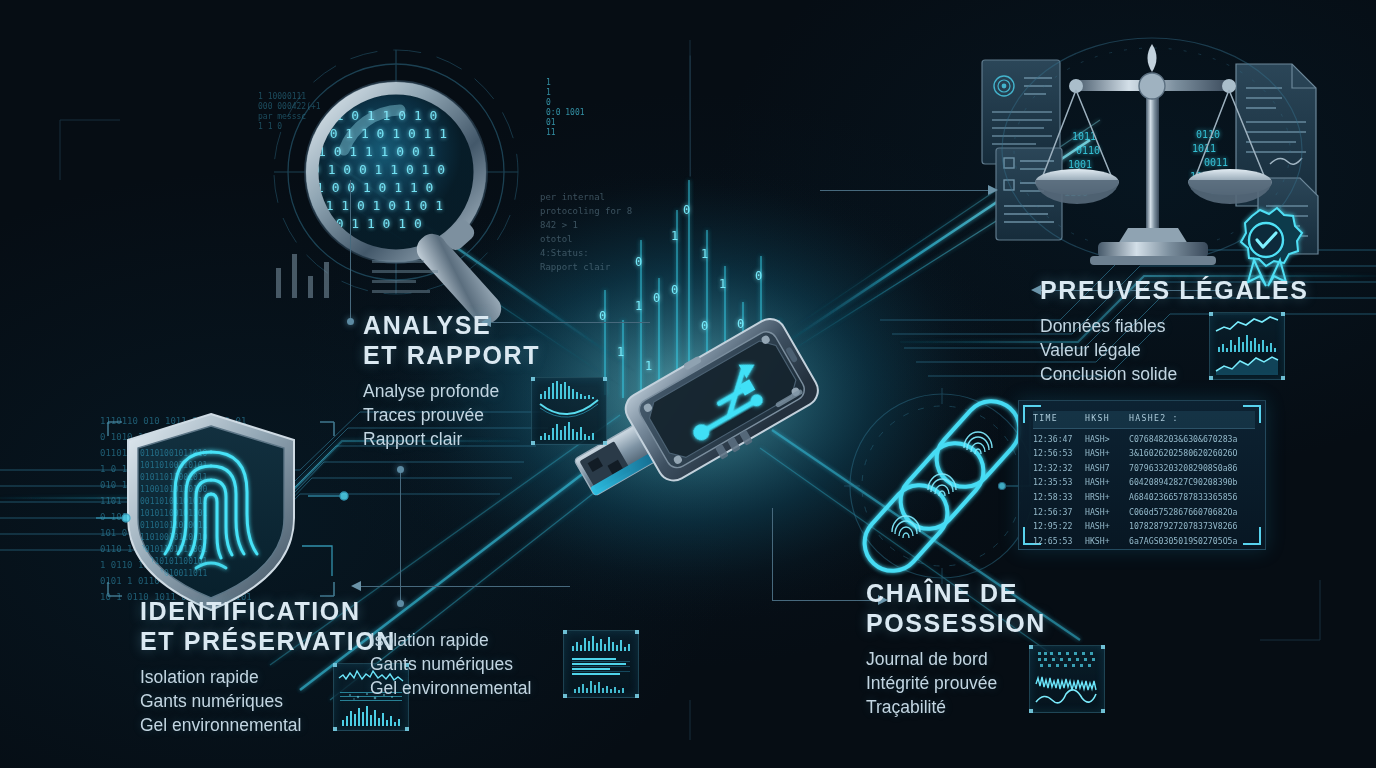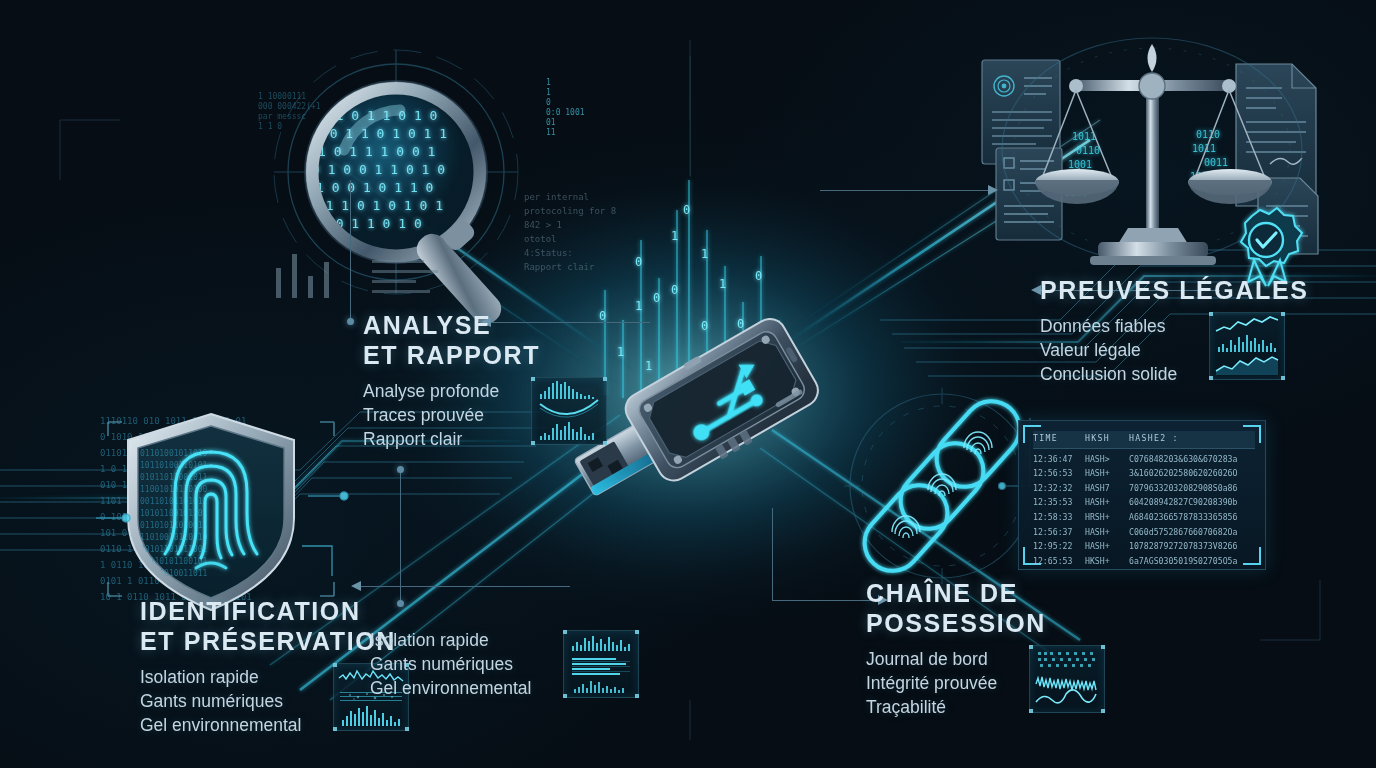--- a/index.html
+++ b/index.html
@@ -45,21 +45,21 @@
   
   .line{position:absolute;background:#47697d;}
   .hline{height:1px;} .vline{width:1px;}
   .dot{position:absolute;width:7px;height:7px;border-radius:50%;
        background:#5d8ba3;box-shadow:0 0 6px rgba(110,180,215,.6);}
   .arrow{position:absolute;width:0;height:0;}
   .arrow.left{border-top:5px solid transparent;border-bottom:5px solid transparent;border-right:10px solid #6b93a8;}
   .arrow.right{border-top:5px solid transparent;border-bottom:5px solid transparent;border-left:10px solid #6b93a8;}
   
   #logpanel{
-    position:absolute;left:1018px;top:420px;width:246px;height:148px;
+    position:absolute;left:1018px;top:400px;width:246px;height:148px;
     background:linear-gradient(180deg,rgba(13,36,52,.95),rgba(8,24,36,.95));
     border:1px solid rgba(80,150,180,.35);
     box-shadow:0 0 18px rgba(30,140,180,.22);
     overflow:hidden;
   }
   #logpanel .lcorner{position:absolute;width:16px;height:16px;border:2px solid #58d3ee;}
   #logpanel .lcorner.tl{left:4px;top:4px;border-right:0;border-bottom:0;}
   #logpanel .lcorner.tr{right:4px;top:4px;border-left:0;border-bottom:0;}
   #logpanel .lcorner.bl{left:4px;bottom:4px;border-right:0;border-top:0;}
   #logpanel .lcorner.br{right:4px;bottom:4px;border-left:0;border-top:0;}
@@ -271,21 +271,21 @@
       <rect x="36" y="30" width="5" height="22"></rect>
         <rect x="52" y="16" width="5" height="36"></rect>
     </g>
     <g fill="#6d8798" opacity=".5">
       <rect x="100" y="14" width="52" height="3"></rect>
         <rect x="100" y="24" width="66" height="3"></rect>
       <rect x="100" y="34" width="44" height="3"></rect>
         <rect x="100" y="44" width="58" height="3"></rect>
     </g>
   </svg>
-  <div class="ghosttext" style="left:524px;top:190px;">per internal
+  <div class="ghosttext" style="left:540px;top:190px;">per internal
 protocoling for 8
 842 &gt; 1
 ototol
 4:Status:
 Rapport clair</div>
   <div class="codecol" style="left:258px;top:92px;">1 10000111
 000 000422(+1
 par messsc
 1 1 0</div>
   <div class="codecol bright" style="left:546px;top:78px;">1

